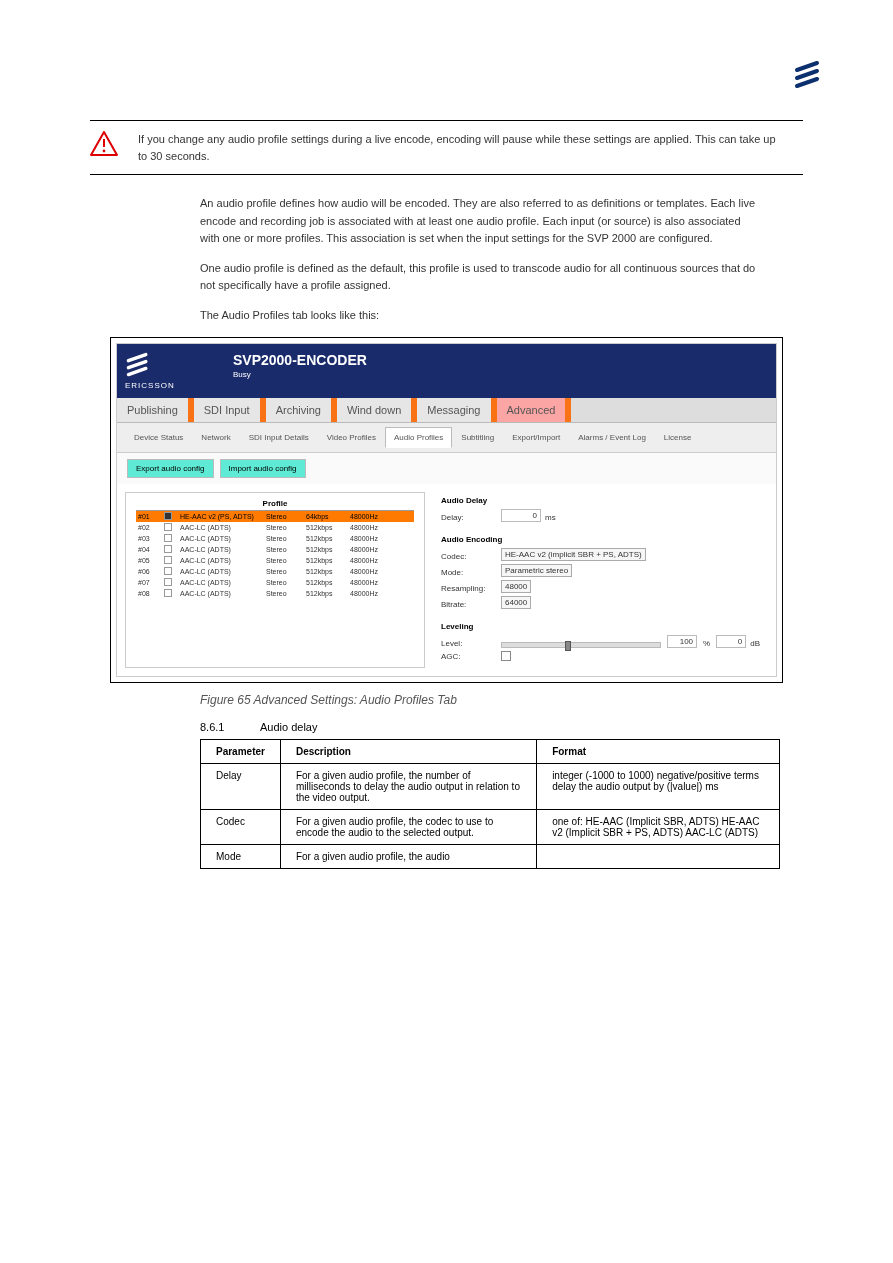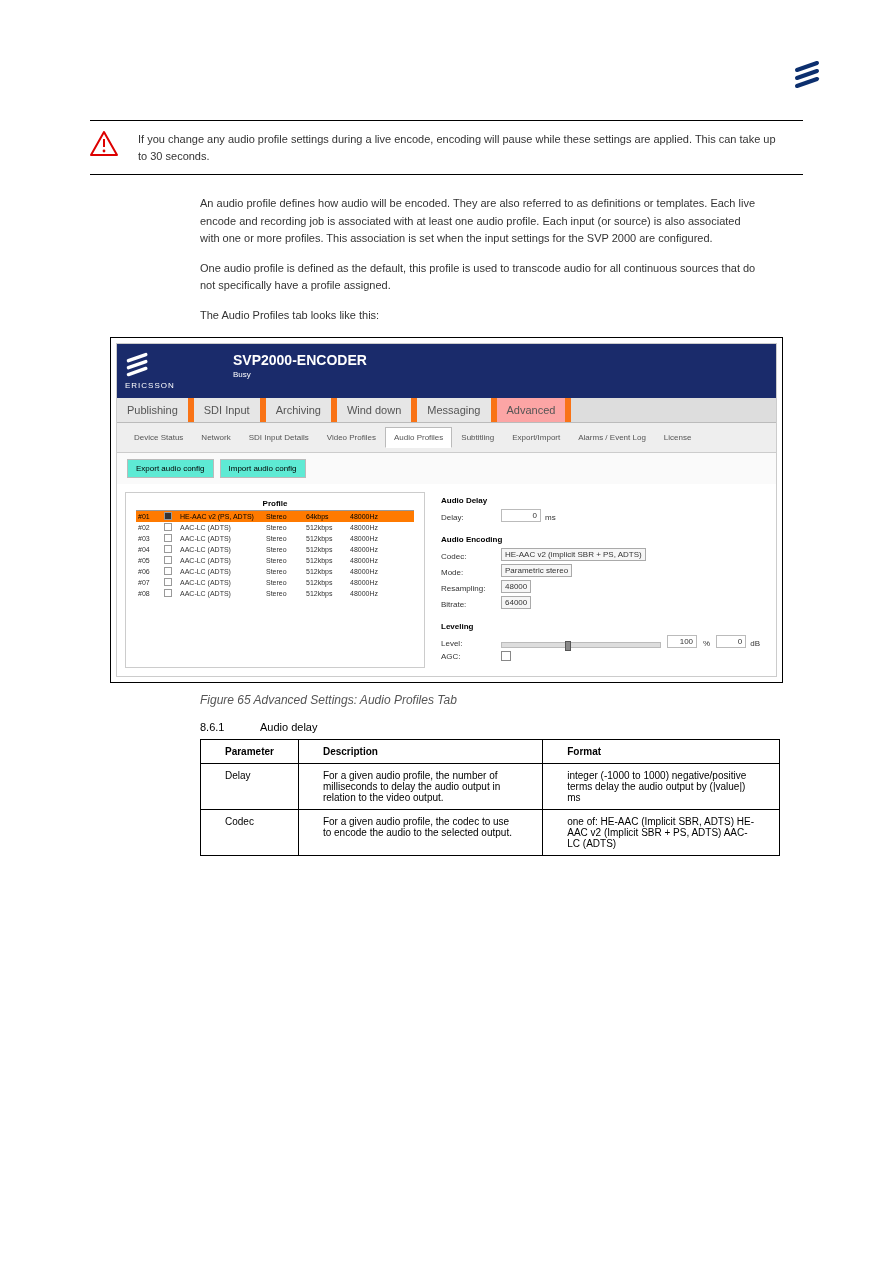--- a/index.html
+++ b/index.html
@@ -48,21 +48,21 @@
   .form-row .inp { border: 1px solid #bbb; padding: 1px 3px; font-size: 8px; background: #fff; }
   .form-row .sel { border: 1px solid #aaa; padding: 1px 3px; font-size: 8px; background: #f6f6f6; }
   .slider { height: 6px; background: #ddd; flex: 1; position: relative; border: 1px solid #bbb; }
   .slider-thumb { position: absolute; left: 40%; top: -2px; width: 6px; height: 10px; background: #888; border: 1px solid #555; }
   .chk2 { width: 10px; height: 10px; border: 1px solid #888; }
   .fig-cap { font-size: 12px; color: #555; font-style: italic; margin: 6px 0 14px 110px; }
   .body-heading { font-size: 11px; font-weight: bold; margin-left: 110px; margin-bottom: 8px; }
   .sec-heading { font-size: 11px; margin-left: 110px; margin-bottom: 6px; }
   .sec-heading .num { display: inline-block; width: 60px; }
   table.params { border-collapse: collapse; margin-left: 110px; width: 580px; font-size: 10px; }
-  table.params td, table.params th { border: 1px solid #000; padding: 6px 24px; text-align: left; vertical-align: top; }
+  table.params td, table.params th { border: 1px solid #000; padding: 6px 15px; text-align: left; vertical-align: top; }
   table.params th { font-weight: bold; }
 </style>
 </head>
 <body>
 
 <div class="page">
   <div class="logo-top">
     <svg viewBox="0 0 30 30">
         <g stroke="#0c2f6e" stroke-width="4" stroke-linecap="round">
           <line x1="4" y1="10" x2="24" y2="3"></line>
@@ -276,15 +276,20 @@
         <tr>
           <td>Delay</td>
           <td>For a given audio profile, the number of milliseconds to delay the audio output in relation to the video output.</td>
           <td>integer (-1000 to 1000) negative/positive terms delay the audio output by (|value|) ms</td>
         </tr>
         <tr>
           <td>Codec</td>
           <td>For a given audio profile, the codec to use to encode the audio to the selected output.</td>
           <td>one of: HE-AAC (Implicit SBR, ADTS) HE-AAC v2 (Implicit SBR + PS, ADTS) AAC-LC (ADTS)</td>
         </tr>
+        <tr>
+          <td>Mode</td>
+          <td>For a given audio profile, the audio</td>
+          <td></td>
+        </tr>
       </tbody>
   </table>
 </div>
 
 </body></html>

